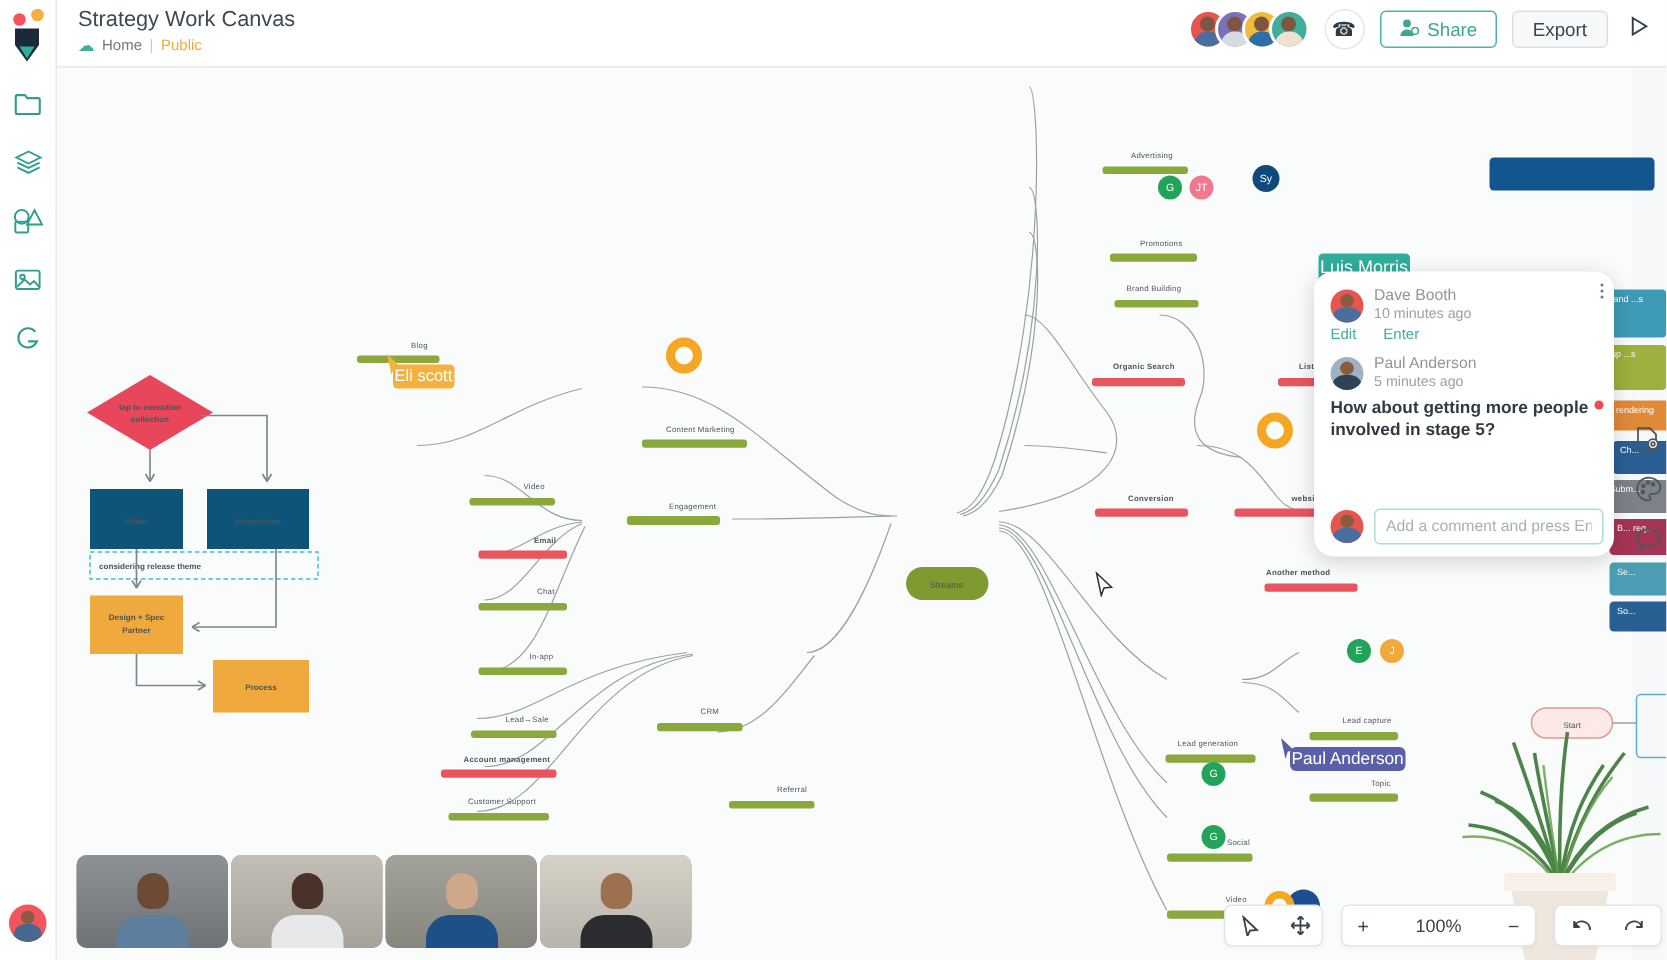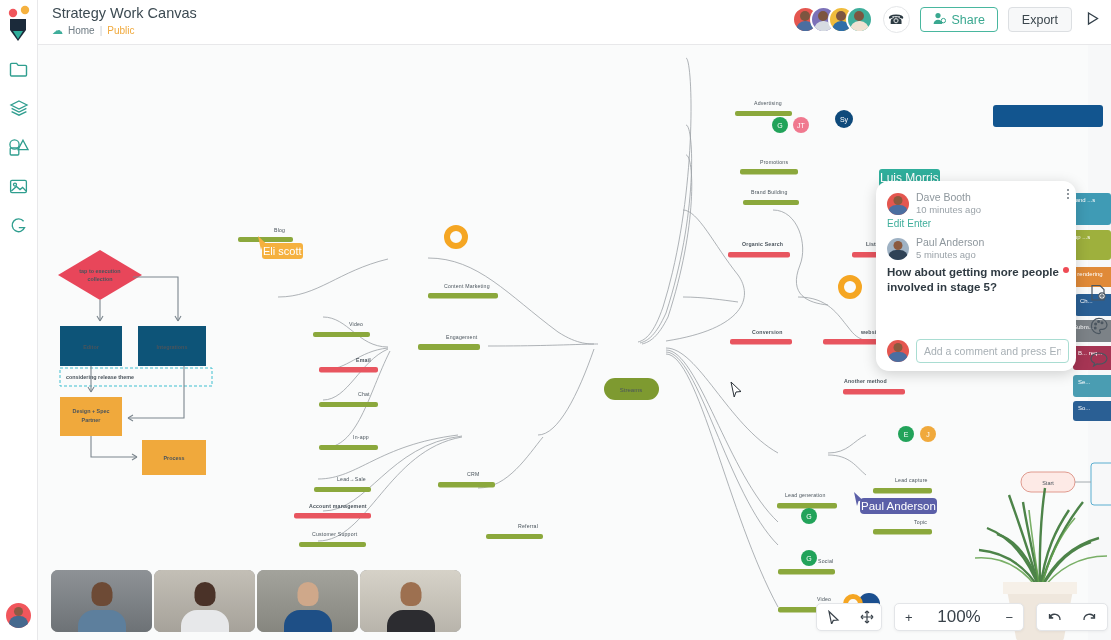--- a/index.html
+++ b/index.html
@@ -107,21 +107,21 @@
     background:#fff; border-radius:13px; box-shadow:0 3px 14px rgba(0,0,0,.18);
     z-index:30; padding:10px 11px 0 11px;
   }
   .cmt { position:relative; }
   .cmt .av2 { position:absolute; left:0; top:2px; width:22px;height:22px;border-radius:50%;overflow:hidden; }
   .av2 .h2{position:absolute;left:50%;transform:translateX(-50%);top:3px;width:9px;height:9px;border-radius:50%;background:#8b5a3f;}
   .av2 .b2{position:absolute;left:1px;top:12px;width:20px;height:12px;border-radius:8px 8px 0 0;}
   .cmt .who { margin-left:29px; font-size:10.5px; color:#8e979d; line-height:1.25; }
   .cmt .when { margin-left:29px; font-size:9.5px; color:#9aa2a8; }
   .cmt .body { margin-top:5px; font-size:11.5px; color:#2f3a42; font-weight:bold; line-height:1.28; }
-  .cmt .acts { margin-top:3px; font-size:10px; color:#3fae9b; display:flex; gap:3px; }
+  .cmt .acts { margin-top:3px; font-size:10px; color:#3fae9b; display:flex; gap:18px; }
   .cmt .acts span { cursor:pointer; }
   .kebab { position:absolute; right:7px; top:8px; color:#6b757c; font-size:12px; line-height:.6; cursor:pointer; letter-spacing:0; }
   .kebab div{width:2px;height:2px;background:#6b757c;border-radius:50%;margin-bottom:2px;}
   .dot-red { position:absolute; right:7px; top:86px; width:6px;height:6px;border-radius:50%;background:#ef4b55; }
   .cmt-input-row { position:absolute; left:11px; bottom:8px; display:flex; align-items:center; gap:7px; width:182px;}
   .cmt-input {
     flex:1; height:24px; border:1px solid #a9ddd2; border-radius:4px; background:#fff;
     font-size:10.5px; color:#9aa3a8; padding:0 7px; font-family:"Liberation Sans",sans-serif;
   }
   .cmt-input::placeholder{color:#a8b0b5;}
@@ -138,21 +138,21 @@
   .vt .bg{position:absolute;inset:0;}
   .vt .vh{position:absolute;left:50%;transform:translateX(-50%);top:12px;width:21px;height:24px;border-radius:11px 11px 9px 9px;}
   .vt .vb{position:absolute;left:50%;transform:translateX(-50%);bottom:0;width:48px;height:22px;border-radius:16px 16px 0 0;}
 
   
   .toolgrp {
     position:absolute; bottom:9px; height:28px; background:#fff; border:1px solid #e3e5e8;
     border-radius:5px; display:flex; align-items:center; z-index:28; box-shadow:0 1px 3px rgba(0,0,0,.05);
   }
   .toolgrp .tb { padding:0 10px; font-size:13px; color:#39424a; cursor:pointer; display:flex; align-items:center; justify-content:center; height:100%;}
-  .zoomval { font-size:17px; color:#39424a; padding:0 14px; }
+  .zoomval { font-size:12px; color:#39424a; padding:0 14px; }
 
   
   .ricons { position:absolute; right:3px; top:238px; display:flex; flex-direction:column; gap:14px; z-index:28;}
   .ricon { width:19px;height:19px; color:#4b5660; display:flex; align-items:center; justify-content:center; cursor:pointer;}
 
   
   .plant { position:absolute; right:-4px; bottom:0; width:150px; height:200px; z-index:26; pointer-events:none;}
 </style>
 </head>
 <body>

